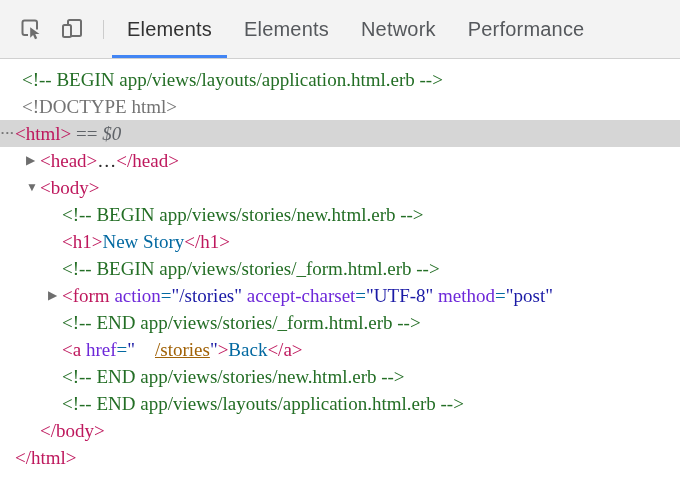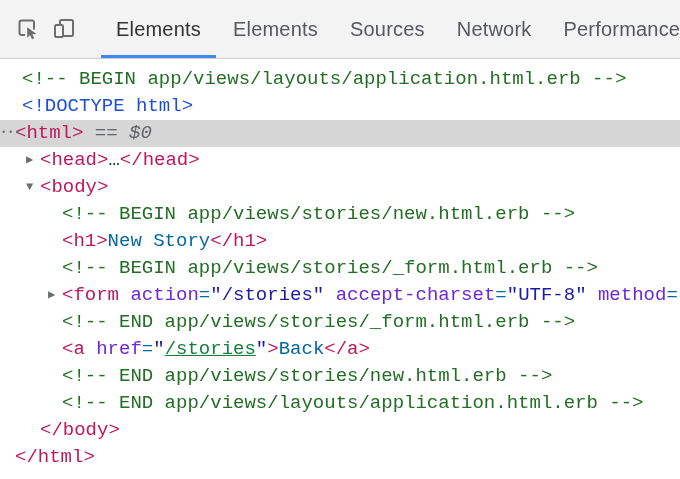--- a/index.html
+++ b/index.html
@@ -31,39 +31,39 @@
   }
   .tab.active { color: #323232; }
   .tab-underline {
     position: absolute; left: 0; right: 0; bottom: 0; height: 3px;
     background: #4285f4; display: none;
   }
   .tab.active .tab-underline { display: block; }
   
   .tree {
     padding-top: 7px;
-    font-family: Liberation Mono, monospace;
+    font-family: Liberation Serif, serif;
     font-size: 19px; white-space: pre; color: #2c2c2c;
   }
   .row { position: relative; height: 27px; line-height: 27px; }
   .row.selected { background: #d6d6d6; }
   .arrow {
     position: absolute; top: 0; height: 27px; line-height: 27px;
     font-size: 12px; color: #6e6e6e; cursor: pointer;
   }
   .dots {
     position: absolute; left: 1px; top: 0; height: 27px; line-height: 26px;
     font-size: 9px; letter-spacing: 1.5px; color: #757575;
   }
   .seg-comment     { color: #236e25; }
-  .seg-doctype     { color: #1d4ed8; }
+  .seg-doctype     { color: #737373; }
   .seg-tag         { color: #be185d; }
   .seg-attr        { color: #6d28d9; }
   .seg-value       { color: #1a1aa6; }
-  .seg-link        { color: #15803d; text-decoration: underline; }
+  .seg-link        { color: #a16207; text-decoration: underline; margin-left: 20px; }
   .seg-text        { color: #0369a1; }
   .seg-ellipsis    { color: #2c2c2c; }
   .seg-hint        { color: #5f6368; }
   .seg-hint-italic { color: #5f6368; font-style: italic; }
 </style>
 </head>
 <body>
 
 <div class="toolbar">
   <button class="icon-btn inspect">
@@ -86,24 +86,20 @@
   <div class="tabs">
     <div class="tab active">
       <span>Elements</span>
       <span class="tab-underline"></span>
     </div>
     <div class="tab">
       <span>Elements</span>
 
     </div>
     <div class="tab">
-      <span>Sources</span>
-
-    </div>
-    <div class="tab">
       <span>Network</span>
 
     </div>
     <div class="tab">
       <span>Performance</span>
 
     </div>
   </div>
 </div>
 

